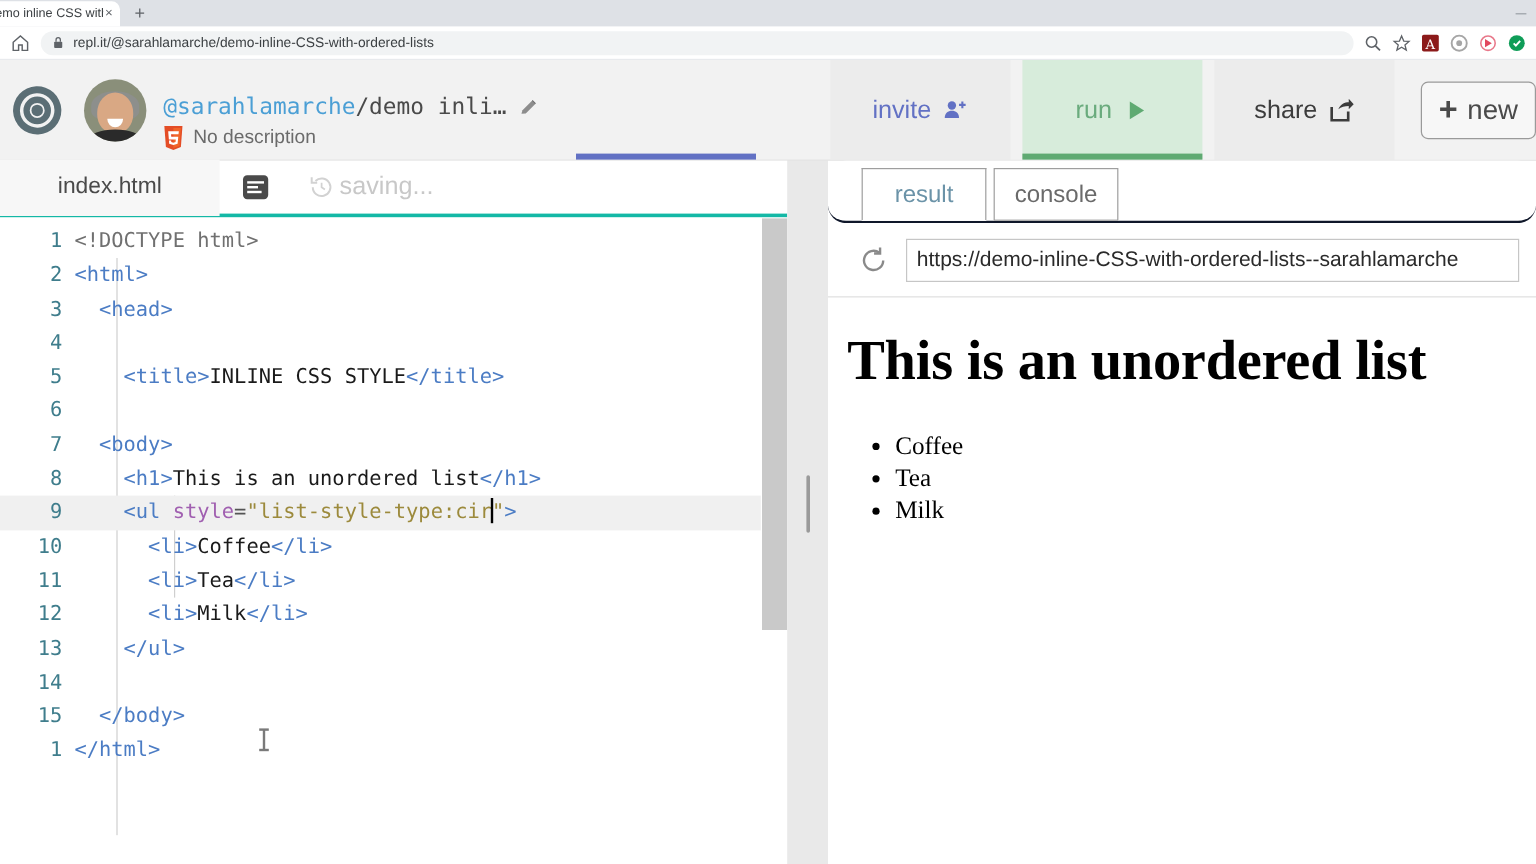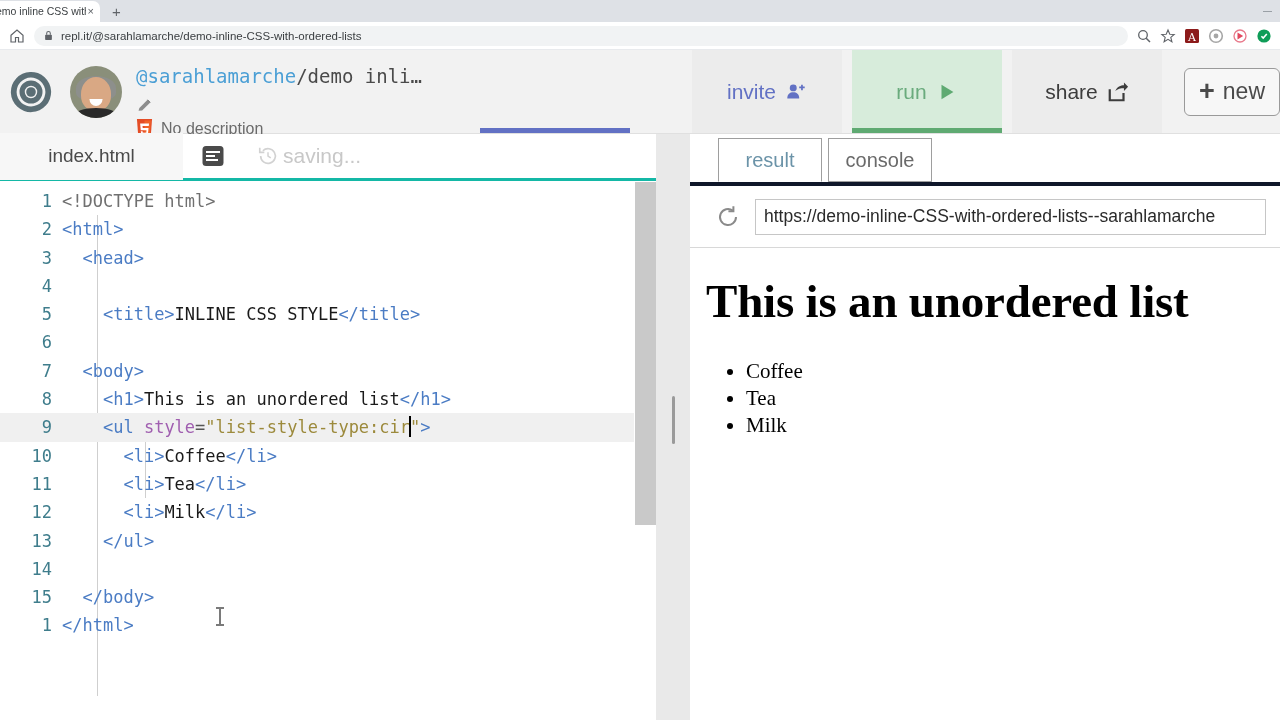--- a/index.html
+++ b/index.html
@@ -152,21 +152,21 @@
     width: 44px; height: 16px;
     border-radius: 50% 50% 0 0;
     background: #2a2a2a;
   }
   .project-meta {
     margin: 20px 0 0 14px;
     display: flex;
     flex-direction: column;
     justify-content: center;
   }
-  .project-title-row { display: flex; gap: 10px; flex-direction: column; }
+  .project-title-row { display: flex; align-items: center; gap: 10px; }
   .project-title {
     font-family: "DejaVu Sans Mono", monospace;
     font-size: 19px;
     color: #4a4a4a;
     white-space: nowrap;
   }
   .project-title .owner { color: #4b9fd5; }
   .pencil-icon { width: 17px; height: 17px; }
   .project-sub {
     display: flex;
@@ -377,22 +377,23 @@
     display: flex;
     flex-direction: column;
     background: #ffffff;
     position: relative;
   }
   .preview-tabbar {
     height: 52px;
     display: flex;
     align-items: flex-end;
     padding-left: 28px;
-    border-bottom: 4px solid #0f172a;
-    background: #ffffff;
+    border-bottom: 2px solid #0f172a;
+    background: #ffffff;
+    border-radius: 15px;
   }
   .prev-tab {
     height: 44px;
     min-width: 104px;
     display: flex;
     align-items: center;
     justify-content: center;
     font-size: 20px;
     border: 1px solid #9e9e9e;
     background: #ffffff;

